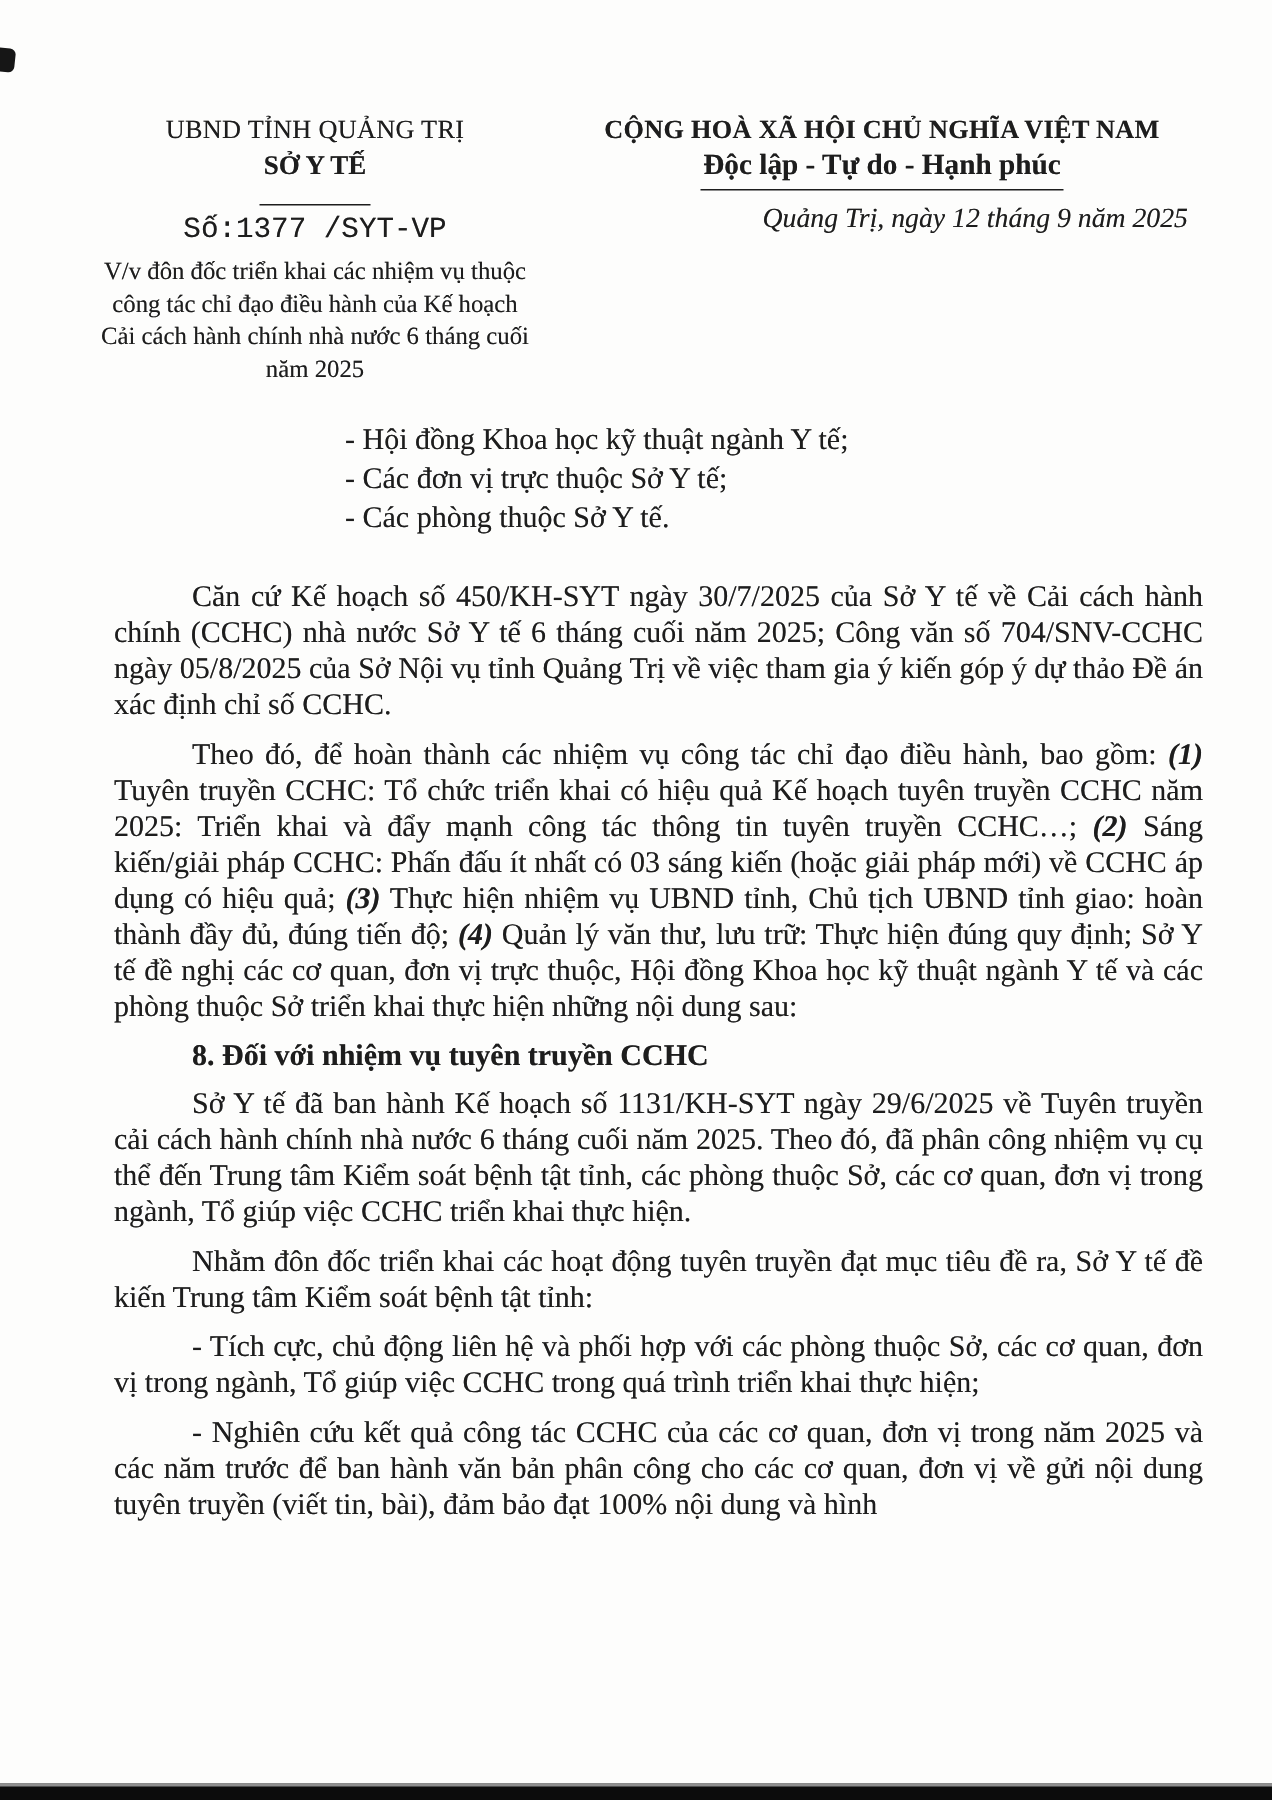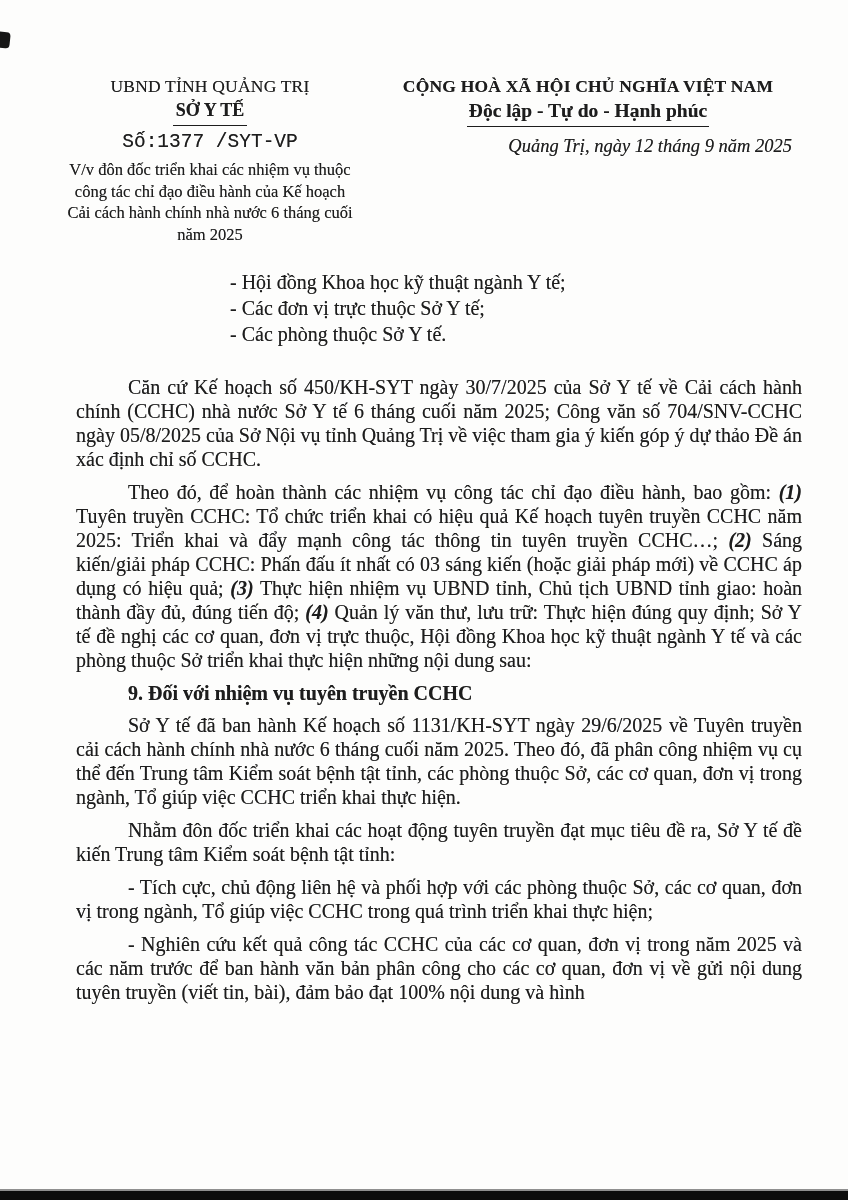--- a/index.html
+++ b/index.html
@@ -52,21 +52,21 @@
     letter-spacing: 0.2px;
   }
   .org-name {
     font-size: 18px;
     font-weight: bold;
     line-height: 24px;
   }
   .org-name .u {
     display: inline-block;
     border-bottom: 1.6px solid #1d1d1d;
-    padding: 0 3px 3px 3px;
+    padding: 0 3px 14px 3px;
   }
   .doc-number {
     font-size: 19.5px;
     line-height: 26px;
     margin-top: 3px;
     font-family: Liberation Mono, monospace;
   }
   .doc-subject {
     font-size: 16.5px;
     line-height: 21.5px;
@@ -151,21 +151,21 @@
       <div class="recipient">- Các đơn vị trực thuộc Sở Y tế;</div>
       <div class="recipient">- Các phòng thuộc Sở Y tế.</div>
     </div>
   </div>
 
   <div class="body">
     <p class="para">Căn cứ Kế hoạch số 450/KH-SYT ngày 30/7/2025 của Sở Y tế về Cải cách hành chính (CCHC) nhà nước Sở Y tế 6 tháng cuối năm 2025; Công văn số 704/SNV-CCHC ngày 05/8/2025 của Sở Nội vụ tỉnh Quảng Trị về việc tham gia ý kiến góp ý dự thảo Đề án xác định chỉ số CCHC.</p>
 
     <p class="para"><span>Theo đó, để hoàn thành các nhiệm vụ công tác chỉ đạo điều hành, bao gồm: </span><span class="seg-bi">(1)</span><span> Tuyên truyền CCHC: Tổ chức triển khai có hiệu quả Kế hoạch tuyên truyền CCHC năm 2025: Triển khai và đẩy mạnh công tác thông tin tuyên truyền CCHC…; </span><span class="seg-bi">(2)</span><span> Sáng kiến/giải pháp CCHC: Phấn đấu ít nhất có 03 sáng kiến (hoặc giải pháp mới) về CCHC áp dụng có hiệu quả; </span><span class="seg-bi">(3)</span><span> Thực hiện nhiệm vụ UBND tỉnh, Chủ tịch UBND tỉnh giao: hoàn thành đầy đủ, đúng tiến độ; </span><span class="seg-bi">(4)</span><span> Quản lý văn thư, lưu trữ: Thực hiện đúng quy định; Sở Y tế đề nghị các cơ quan, đơn vị trực thuộc, Hội đồng Khoa học kỹ thuật ngành Y tế và các phòng thuộc Sở triển khai thực hiện những nội dung sau:</span></p>
 
-    <p class="para-heading">9. Đối với nhiệm vụ tuyên truyền CCHC</p>
+    <p class="para-heading">8. Đối với nhiệm vụ tuyên truyền CCHC</p>
 
     <p class="para">Sở Y tế đã ban hành Kế hoạch số 1131/KH-SYT ngày 29/6/2025 về Tuyên truyền cải cách hành chính nhà nước 6 tháng cuối năm 2025. Theo đó, đã phân công nhiệm vụ cụ thể đến Trung tâm Kiểm soát bệnh tật tỉnh, các phòng thuộc Sở, các cơ quan, đơn vị trong ngành, Tổ giúp việc CCHC triển khai thực hiện.</p>
 
     <p class="para">Nhằm đôn đốc triển khai các hoạt động tuyên truyền đạt mục tiêu đề ra, Sở Y tế đề kiến Trung tâm Kiểm soát bệnh tật tỉnh:</p>
 
     <p class="para">- Tích cực, chủ động liên hệ và phối hợp với các phòng thuộc Sở, các cơ quan, đơn vị trong ngành, Tổ giúp việc CCHC trong quá trình triển khai thực hiện;</p>
 
     <p class="para">- Nghiên cứu kết quả công tác CCHC của các cơ quan, đơn vị trong năm 2025 và các năm trước để ban hành văn bản phân công cho các cơ quan, đơn vị về gửi nội dung tuyên truyền (viết tin, bài), đảm bảo đạt 100% nội dung và hình</p>
   </div>
 

